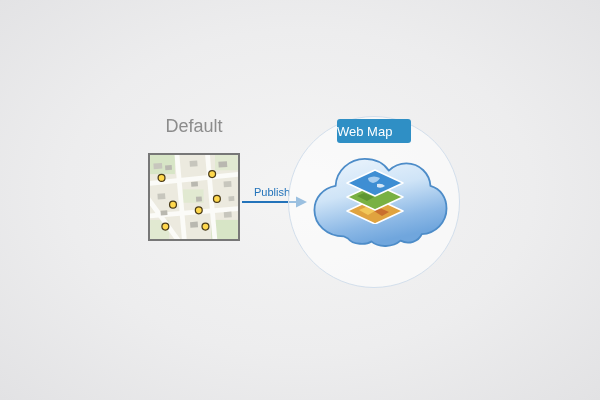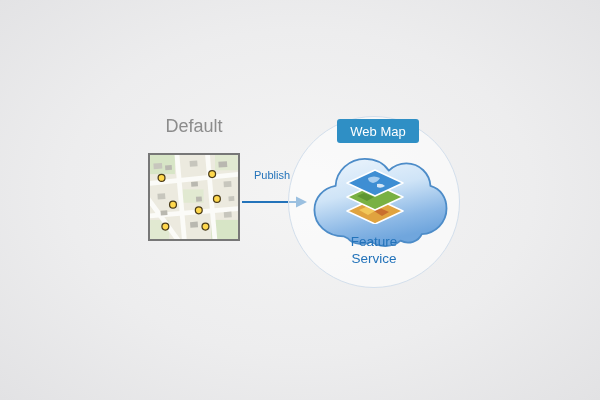--- a/index.html
+++ b/index.html
@@ -31,21 +31,21 @@
   }
   .map-thumb svg{display:block;width:100%;height:100%;}
   .green-patch{fill:#d7e5c6;}
   .green-patch2{fill:#e1e9d1;}
   .road{stroke:#fbfbf8;stroke-width:5;fill:none;}
   .building{fill:#c7c6bd;}
   .building2{fill:#b9b8b0;}
   .marker{fill:var(--marker-yellow);stroke:#4a3b17;stroke-width:1.3;}
 
   .publish-label{
-    position:absolute;left:240px;top:169px;width:64px;text-align:center;
+    position:absolute;left:240px;top:186px;width:64px;text-align:center;
     font-size:11px;color:var(--accent-blue);
   }
   .publish-arrow{position:absolute;left:242px;top:195px;width:66px;height:14px;}
   .arrow-line{stroke:var(--accent-blue);stroke-width:2;}
   .arrow-head{fill:var(--accent-blue);}
 
   .big-circle{
     position:absolute;left:288px;top:116px;width:172px;height:172px;
     border-radius:50%;
     border:1.5px solid var(--circle-border);
@@ -58,23 +58,23 @@
   .layer{stroke:#ffffff;stroke-width:1.6;stroke-linejoin:round;}
   .layer-top{fill:var(--layer-top-blue);}
   .layer-mid{fill:var(--layer-mid-green);}
   .layer-bottom{fill:var(--layer-bottom-orange);}
 
   .feature-service-label{
     position:absolute;left:334px;top:234px;width:80px;text-align:center;
     font-size:13.5px;line-height:1.25;color:var(--accent-blue);
   }
   .web-map-badge{
-    position:absolute;left:337px;top:119px;width:82px;height:24px;
+    position:absolute;left:337px;top:119px;width:74px;height:24px;
     background:var(--badge-blue);border-radius:3px;
-    display:flex;align-items:center;justify-content:center;
+    display:flex;align-items:center;
     color:#ffffff;font-size:13px;
   }
 </style>
 </head>
 <body>
 
 <div class="canvas">
 
   <div class="default-label">Default</div>
 
@@ -161,19 +161,18 @@
       <polygon class="layer layer-mid" points="31,16 59,29 31,42 3,29"></polygon>
       <polygon points="20,25 30,29 23,33 13,28" fill="#5e9632"></polygon>
     </g>
     <g>
       <polygon class="layer layer-top" points="31,2 59,15 31,28 3,15"></polygon>
       <path d="M24,10 q6,-3 12,0 q-2,4 -7,5 q-5,-1 -5,-5 z" fill="#a7cdef"></path>
       <path d="M33,16 q5,-1 8,2 q-4,3 -8,1 z" fill="#ffffff" opacity="0.8"></path>
     </g>
   </svg>
 
-  <div class="feature-service-label">Feature Service</div>
 
   <div class="web-map-badge">
     <span>Web Map</span>
   </div>
 
 </div>
 
 </body></html>

